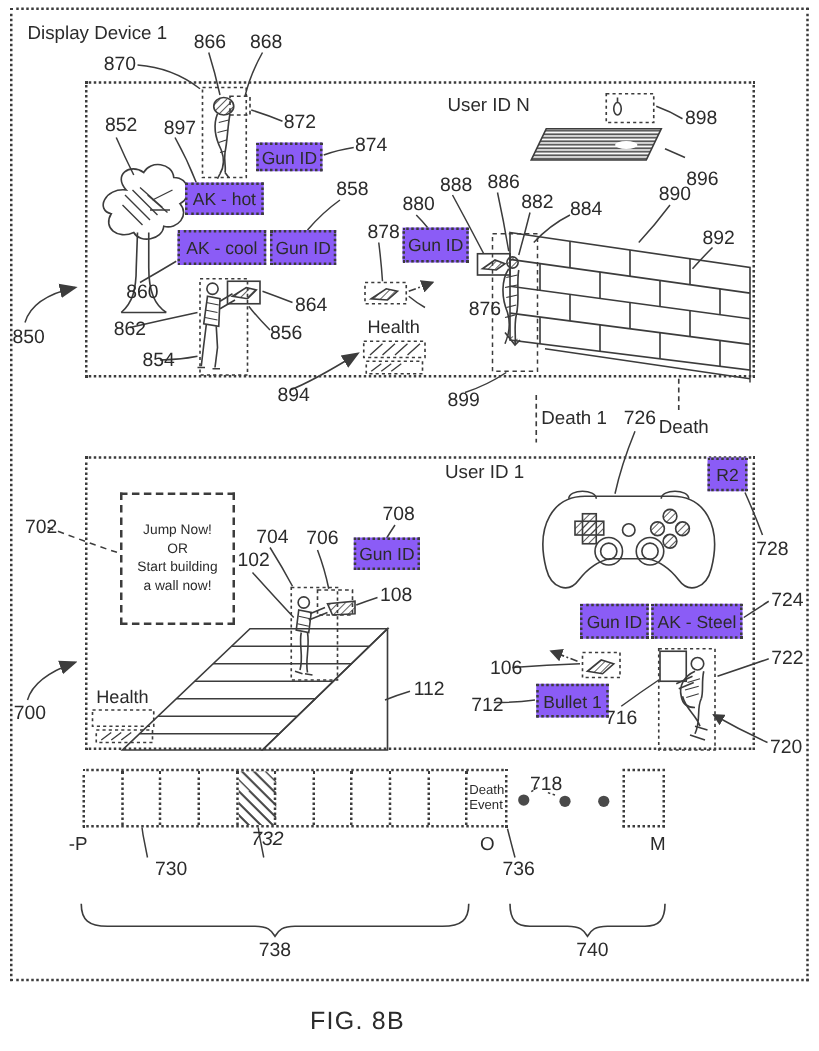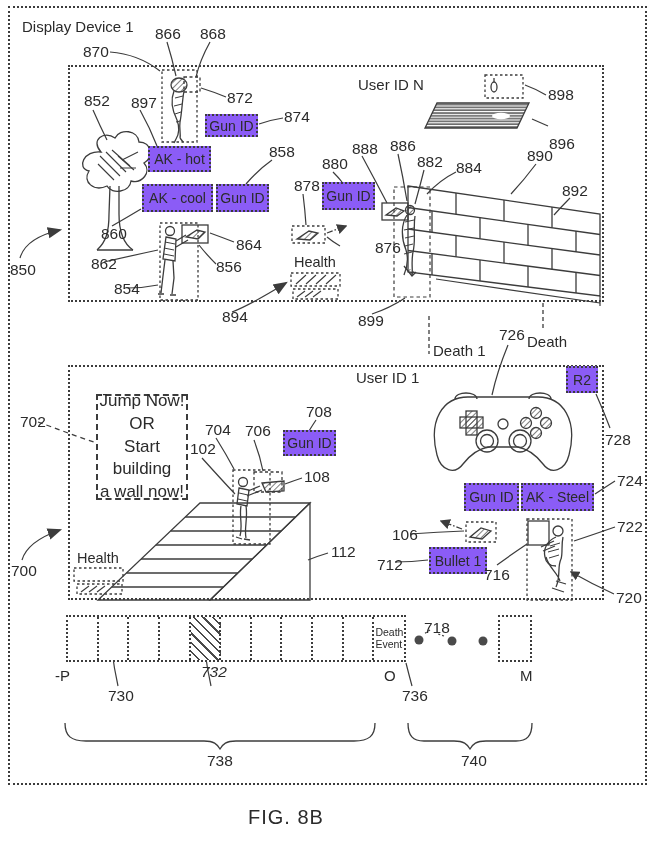--- a/index.html
+++ b/index.html
@@ -7,21 +7,21 @@
   #stage{position:relative;width:655px;height:841px;background:#fff;
          font-family:"Liberation Sans",sans-serif;color:#2b2b2b;overflow:hidden;}
   svg{position:absolute;left:0;top:0;}
   .outer{position:absolute;left:8px;top:6px;width:639px;height:779px;border:2px dotted #3c3c3c;}
   .panel{position:absolute;border:2px dotted #3c3c3c;background:transparent;}
   .ref{position:absolute;font-size:15.5px;line-height:1;white-space:nowrap;}
   .txt{position:absolute;font-size:15px;line-height:1.1;white-space:nowrap;}
   .box{position:absolute;border:2px dotted #3c3c3c;display:flex;align-items:center;
        justify-content:center;font-size:14px;line-height:1;background:#8b5cf6;white-space:nowrap;}
   .hint{position:absolute;border:2px dashed #3c3c3c;display:flex;flex-direction:column;
-        align-items:center;justify-content:center;font-size:17px;line-height:1.35;text-align:center;}
+        align-items:center;justify-content:center;font-size:11px;line-height:1.35;text-align:center;}
   .tl-row{position:absolute;left:66px;top:615px;width:340px;height:47px;display:flex;
           border:2px dotted #3c3c3c;background:#fff;}
   .tl-cell{flex:1;border-right:2px dotted #3c3c3c;}
   .tl-cell:last-child{border-right:none;}
   .tl-hatch{background:repeating-linear-gradient(45deg,transparent 0 5px,#4a4a4a 5px 6.6px);}
   .tl-death{display:flex;flex-direction:column;justify-content:center;align-items:flex-start;
             font-size:10.5px;line-height:1.05;padding-left:1px;}
   .tl-lone{position:absolute;left:498px;top:615px;width:34px;height:47px;border:2px dotted #3c3c3c;}
   .caption{position:absolute;font-size:20px;letter-spacing:1px;}
   .small-lbl{position:absolute;font-size:14.5px;line-height:1;}
@@ -272,21 +272,21 @@
     </g>
   </svg>
 
   <div class="outer"></div>
   <div class="panel" style="left:68px;top:65px;width:536px;height:237px;"></div>
   <div class="panel" style="left:68px;top:365px;width:536px;height:235px;"></div>
 
   <div class="txt" style="left:22px;top:19px;">Display Device 1</div>
   <div class="txt" style="left:358px;top:77px;">User ID N</div>
   <div class="txt" style="left:356px;top:370px;">User ID 1</div>
-  <div class="txt" style="left:433px;top:327px;margin-top:16px;">Death 1</div>
+  <div class="txt" style="left:433px;top:327px;">Death 1</div>
   <div class="txt" style="left:527px;top:334px;">Death</div>
   <div class="caption" style="left:248px;top:806px;">FIG. 8B</div>
 
   <div class="box" style="left:205px;top:114px;width:53px;height:23px;">Gun ID</div>
   <div class="box" style="left:148px;top:146px;width:63px;height:26px;">AK - hot</div>
   <div class="box" style="left:142px;top:184px;width:71px;height:28px;">AK - cool</div>
   <div class="box" style="left:216px;top:184px;width:53px;height:28px;">Gun ID</div>
   <div class="box" style="left:322px;top:182px;width:53px;height:28px;">Gun ID</div>
   <div class="small-lbl" style="left:294px;top:255px;">Health</div>
 
@@ -361,19 +361,19 @@
   <div class="ref" style="left:245px;top:423px;">706</div>
   <div class="ref" style="left:306px;top:404px;">708</div>
   <div class="ref" style="left:190px;top:441px;">102</div>
   <div class="ref" style="left:304px;top:469px;">108</div>
   <div class="ref" style="left:331px;top:544px;">112</div>
   <div class="ref" style="left:20px;top:414px;">702</div>
   <div class="ref" style="left:11px;top:563px;">700</div>
   <div class="ref" style="left:392px;top:527px;">106</div>
   <div class="ref" style="left:377px;top:557px;">712</div>
   <div class="ref" style="left:424px;top:620px;">718</div>
-  <div class="ref" style="left:108px;top:688px;">730</div>
+  <div class="ref" style="left:124px;top:688px;">730</div>
   <div class="ref" style="left:201px;top:664px;font-style:italic;">732</div>
   <div class="ref" style="left:402px;top:688px;">736</div>
   <div class="ref" style="left:207px;top:753px;">738</div>
   <div class="ref" style="left:461px;top:753px;">740</div>
 
 </div>
 
 </body></html>

